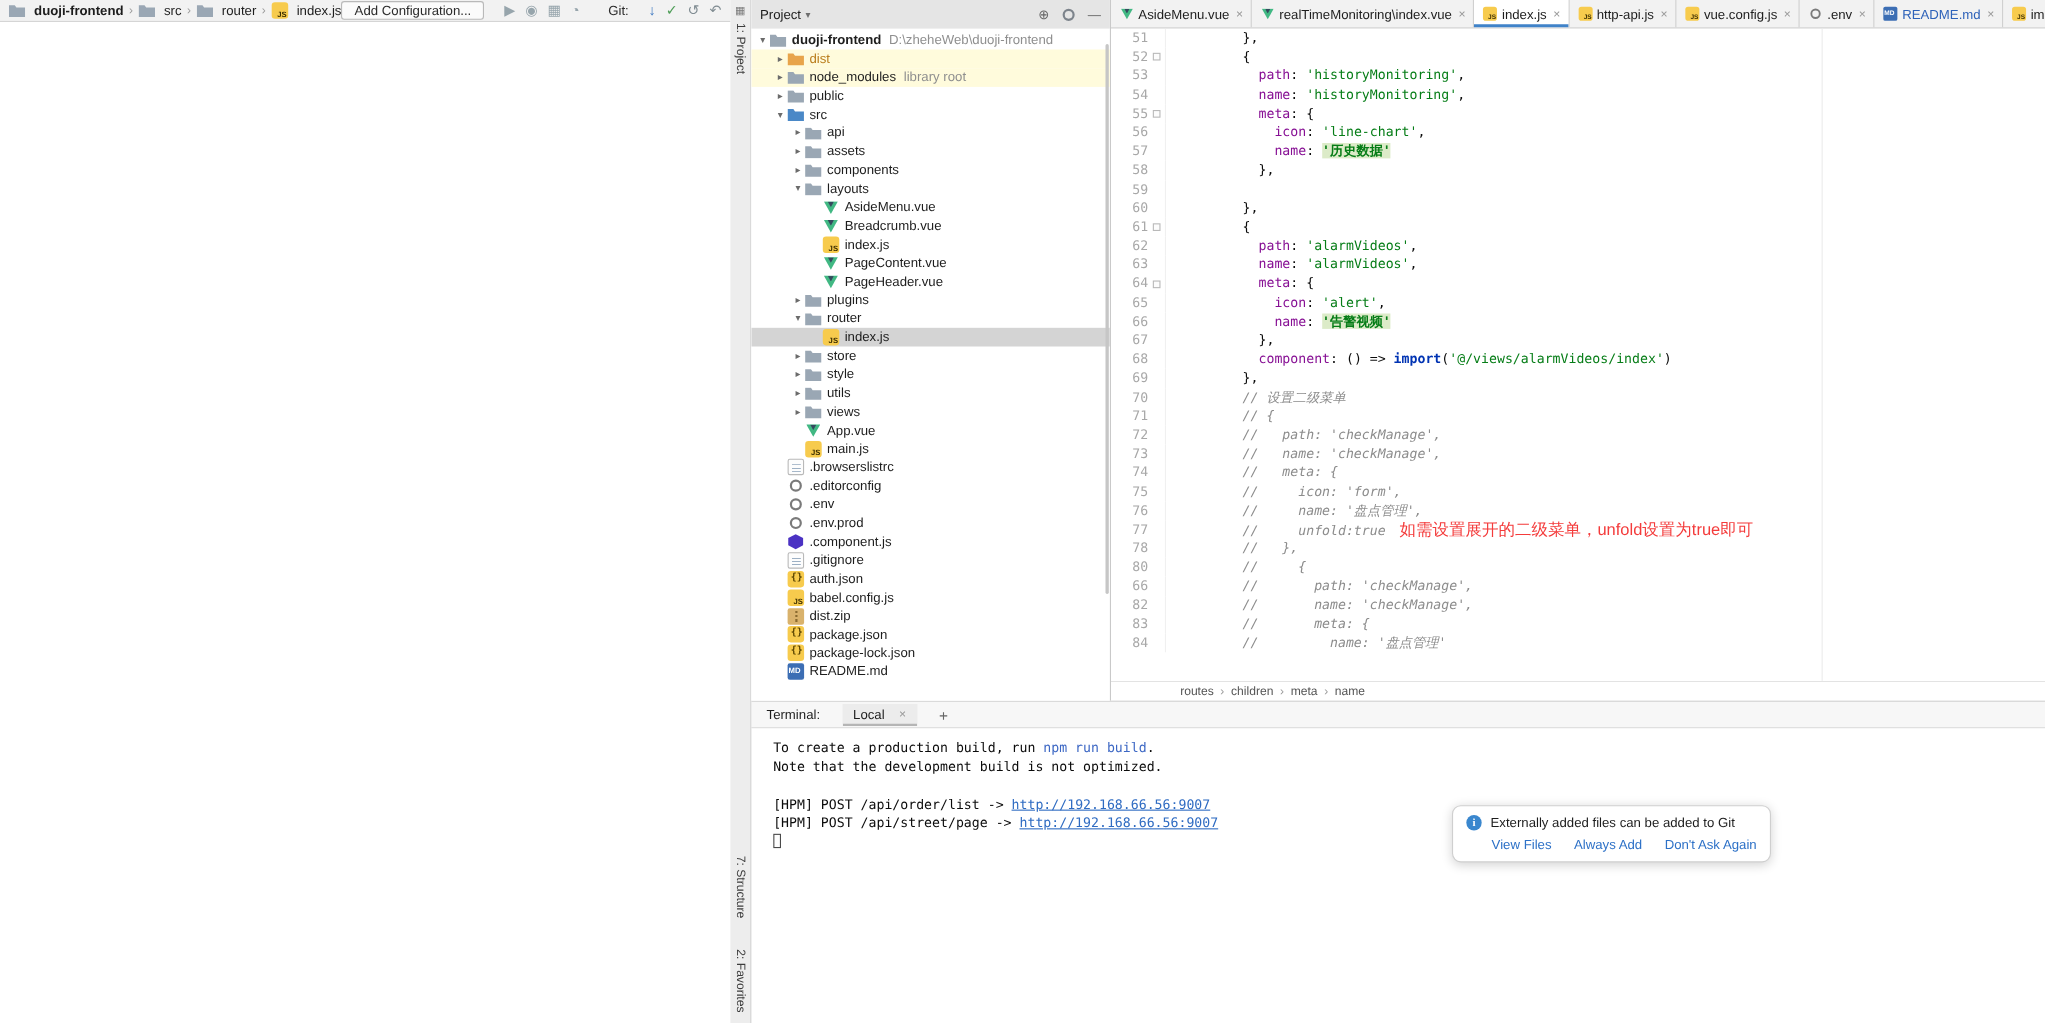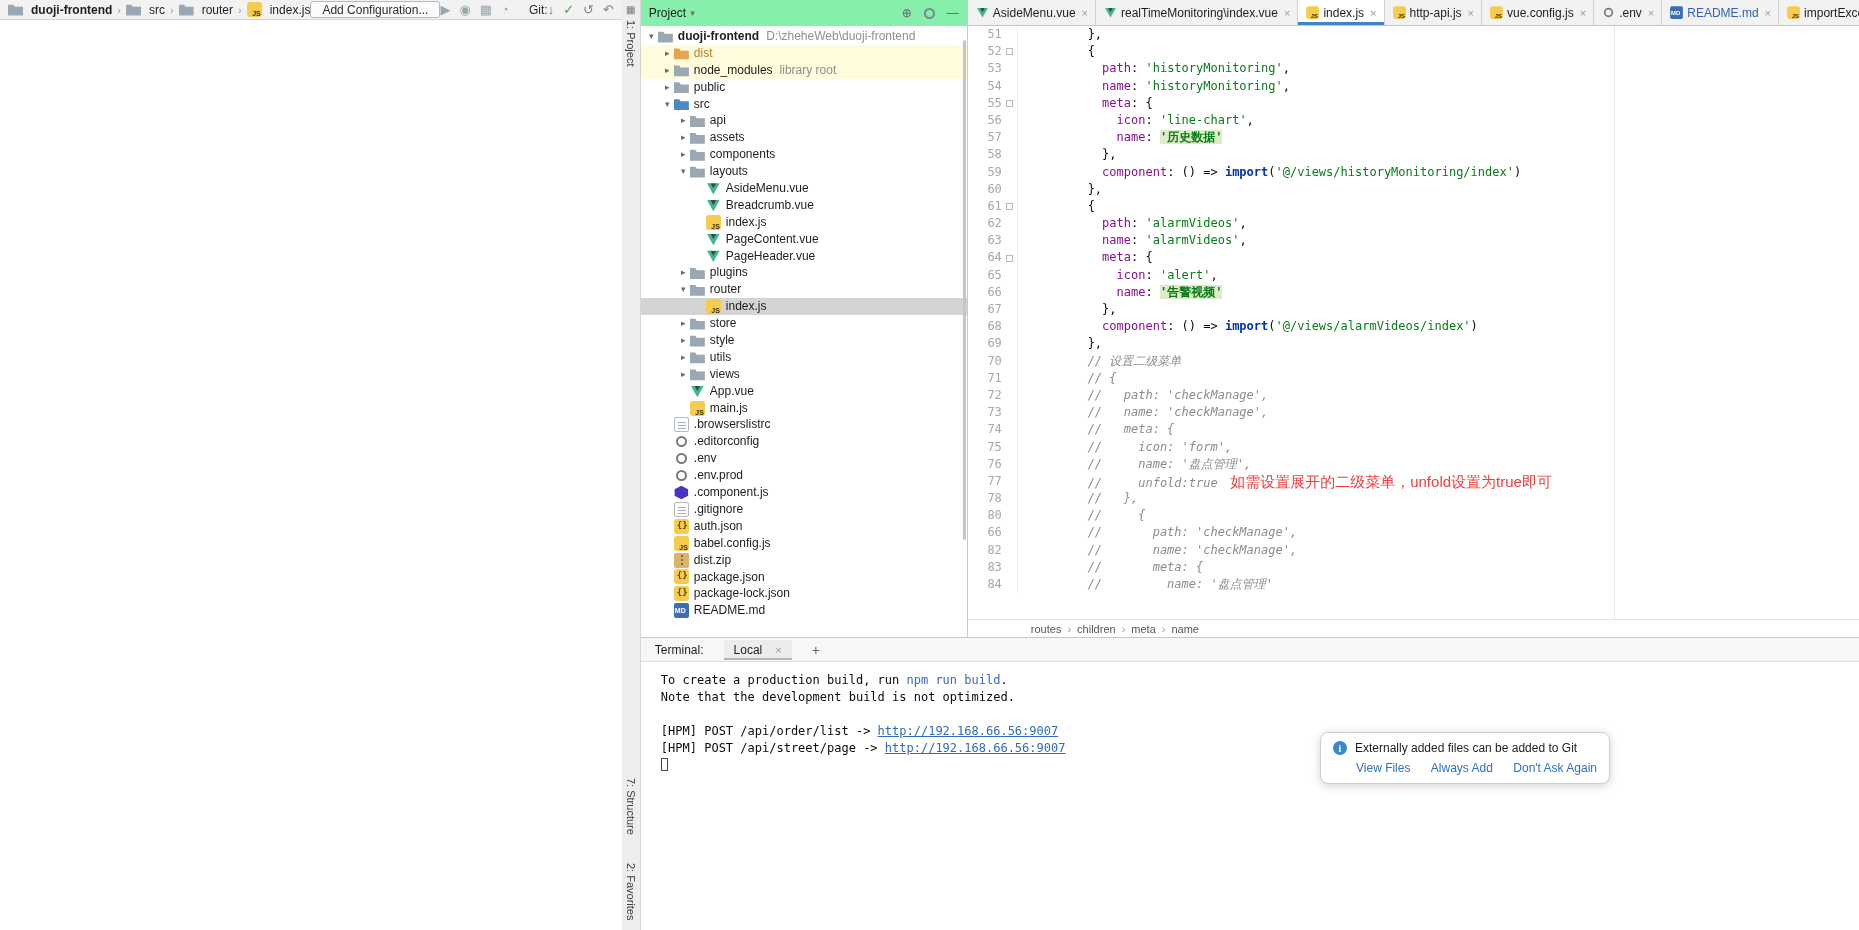--- a/index.html
+++ b/index.html
@@ -6,39 +6,39 @@
   html,body{width:1859px;height:930px;overflow:hidden;background:#fff;
     font-family:"Liberation Sans",sans-serif;font-size:12px;color:#1d1d1d}
   .app{position:relative;width:1859px;height:930px;display:flex;flex-direction:row;background:#fff}
 
   
   .topbar{height:20px;background:#F2F2F2;border-bottom:1px solid #D5D5D5;display:flex;align-items:center;padding:0 8px;flex:0 0 auto}
   .crumbs{display:flex;align-items:center;gap:3px}
   .crumb{display:flex;align-items:center;gap:3px;cursor:default}
   .crumb.bold{font-weight:bold}
   .crumb-sep{color:#9a9a9a;font-size:11px;padding:0 2px}
-  .toolbar-right{margin-left:auto;display:flex;align-items:center;gap:0}
+  .toolbar-right{margin-left:auto;display:flex;align-items:center;gap:18px}
   .addcfg{font:12px "Liberation Sans",sans-serif;color:#2b2b2b;background:#FBFBFB;border:1px solid #B9B9B9;border-radius:3px;padding:1px 11px;height:17px;line-height:14px}
   .icon-group{display:flex;align-items:center;gap:9px}
   .tb-icon{font-size:13px;line-height:13px;cursor:default}
-  .git-label{color:#2b2b2b;margin-left:20px}
+  .git-label{color:#2b2b2b;margin-left:8px}
 
   
   .body{flex:1;display:flex;min-height:0}
   .strip{width:19px;background:#EDEDED;border-right:1px solid #D5D5D5;position:relative;flex:0 0 auto}
   .strip-top{position:absolute;top:4px;left:0;width:100%;display:flex;flex-direction:column;align-items:center;gap:5px}
   .strip-bottom{position:absolute;bottom:10px;left:0;width:100%;display:flex;flex-direction:column;align-items:center;gap:28px}
   .strip-ic{color:#7a7a7a;font-size:10px}
   .vtext{writing-mode:vertical-rl;font-size:11px;color:#3c3c3c;white-space:nowrap;cursor:default}
   .right-col{flex:1;display:flex;flex-direction:column;min-width:0}
   .mid{flex:1;display:flex;min-height:0}
 
   
   .project{width:327px;flex:0 0 auto;border-right:1px solid #C9C9C9;display:flex;flex-direction:column;background:#fff;position:relative}
-  .proj-header{height:26px;background:#86efac;display:flex;padding:0 8px;flex:0 0 auto}
+  .proj-header{height:26px;background:#e5e5e5;display:flex;padding:0 8px;flex:0 0 auto}
   .proj-title{display:flex;align-items:center;gap:4px;color:#1d1d1d}
   .caret{color:#6e6e6e;font-size:9px}
   .proj-icons{margin-left:auto;display:flex;align-items:center;gap:12px;color:#666}
   .hicon{font-size:12px;color:#666;cursor:default}
   .ring{width:11px;height:11px;border:2px solid #7d848c;border-radius:50%;display:inline-block}
   .tree{flex:1;overflow:hidden;padding-top:2px}
   .tree-row{display:flex;align-items:center;height:16.9px;line-height:16.9px;white-space:nowrap;cursor:default}
   .tree-row.sel{background:#D4D4D4}
   .tree-row.yellow{background:#FFFBDC}
   .ind{display:inline-block;height:1px;flex:0 0 auto}
@@ -499,21 +499,20 @@
                   <span class="code-text"><span class="seg-t">            </span><span class="seg-p">name</span><span class="seg-t">: </span><span class="seg-hs">'历史数据'</span></span>
                 </div>
                 <div class="code-row">
                   <span class="ln">58</span>
                   <span class="foldc"></span>
                   <span class="code-text"><span class="seg-t">          },</span></span>
                 </div>
                 <div class="code-row">
                   <span class="ln">59</span>
                   <span class="foldc"></span>
-                  <span class="code-text"><span class="seg-t">          </span><span class="seg-p">component</span><span class="seg-t">: () =&gt; </span><span class="seg-k">import</span><span class="seg-t">(</span><span class="seg-s">'@/views/historyMonitoring/index'</span><span class="seg-t">)</span></span>
                 </div>
                 <div class="code-row">
                   <span class="ln">60</span>
                   <span class="foldc"></span>
                   <span class="code-text"><span class="seg-t">        },</span></span>
                 </div>
                 <div class="code-row">
                   <span class="ln">61</span>
                   <span class="foldc">
                     <span class="foldbox"></span>

